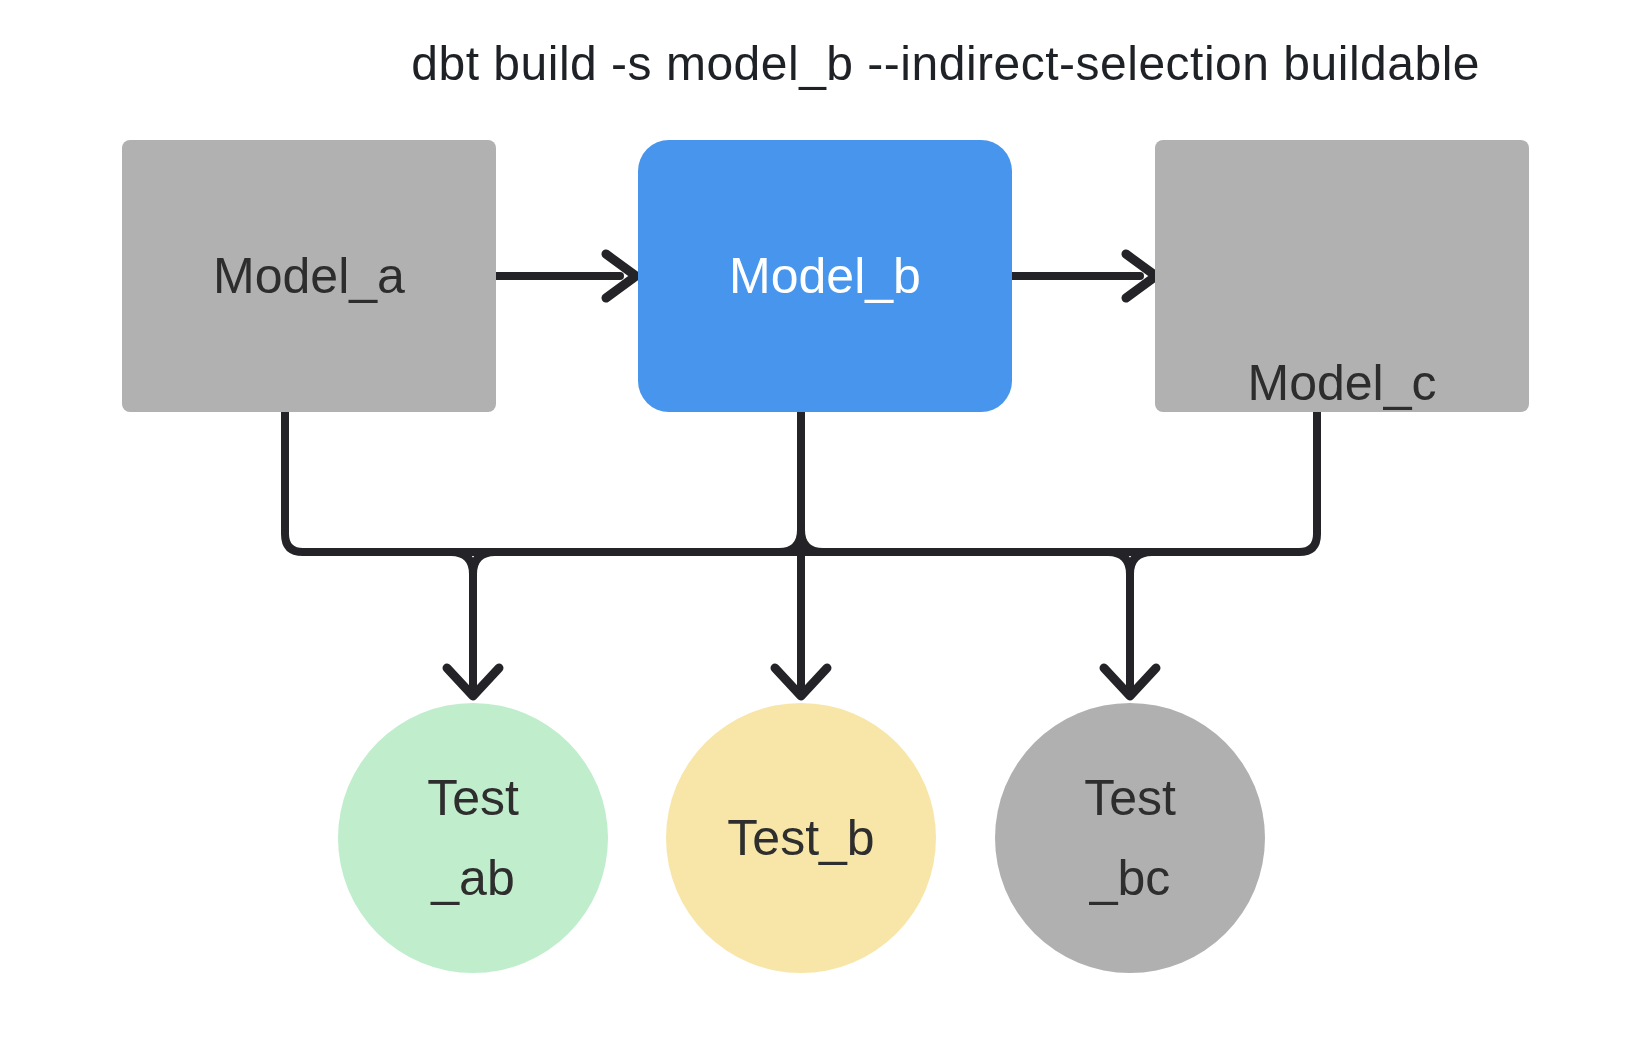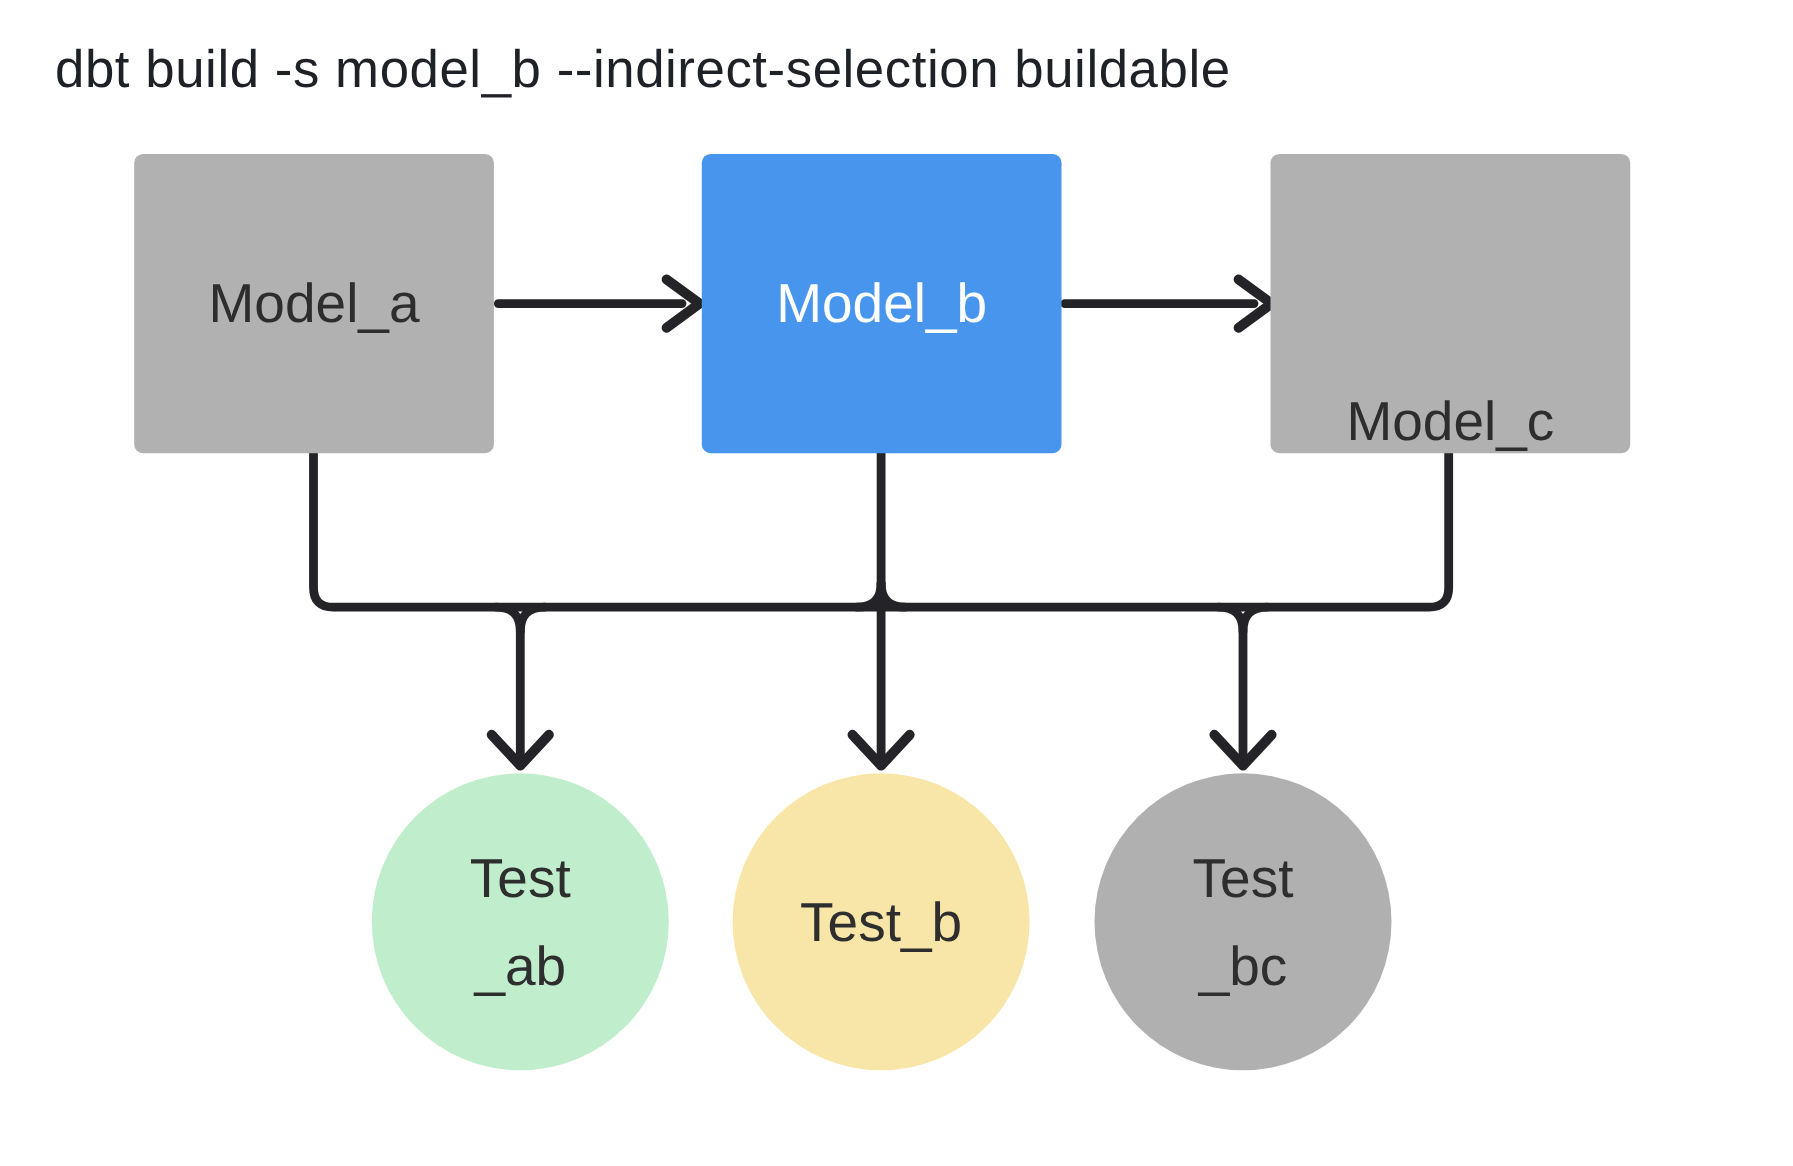--- a/index.html
+++ b/index.html
@@ -10,33 +10,33 @@
     --test-text:#2e2e2e;
   }
   html,body{margin:0;padding:0;background:var(--background);}
   .canvas{
     position:relative;width:1630px;height:1060px;overflow:hidden;
     background:var(--background);
     font-family:"Liberation Sans","DejaVu Sans",sans-serif;
   }
   .title{
     position:absolute;top:36px;left:50px;width:1430px;
-    text-align:left;font-size:48px;font-weight:500;
+    text-align:right;font-size:48px;font-weight:500;
     color:var(--title-text);letter-spacing:0.5px;white-space:nowrap;
   }
   .connector-layer{position:absolute;left:0;top:0;width:1630px;height:1060px;}
   .edge{fill:none;stroke:var(--line);stroke-width:8;stroke-linecap:round;stroke-linejoin:round;}
   .arrowhead{fill:none;stroke:var(--line);stroke-width:9;stroke-linecap:round;stroke-linejoin:round;}
   .model-node{
-    position:absolute;width:327px;height:272px;border-radius:8px;top:140px;
+    position:absolute;width:374px;height:272px;border-radius:8px;top:140px;
     display:flex;align-items:center;justify-content:center;
     font-size:50px;color:var(--model-text-dark);
   }
   .model-a{left:122px;background:var(--model-gray);}
-  .model-b{left:638px;background:var(--model-blue);color:var(--model-text-light);}
+  .model-b{left:638px;background:var(--model-blue);color:var(--model-text-light);border-radius:31px;}
   .model-c{left:1155px;background:var(--model-gray);align-items:flex-end;}
   .test-node{
     position:absolute;width:270px;height:270px;border-radius:50%;top:703px;
     display:flex;flex-direction:column;align-items:center;justify-content:center;
     font-size:50px;line-height:80px;text-align:center;color:var(--test-text);
   }
   .test-ab{left:338px;background:var(--test-green);}
   .test-b{left:666px;background:var(--test-yellow);}
   .test-bc{left:995px;background:var(--test-gray);}
   .label-line:empty{display:none;}

